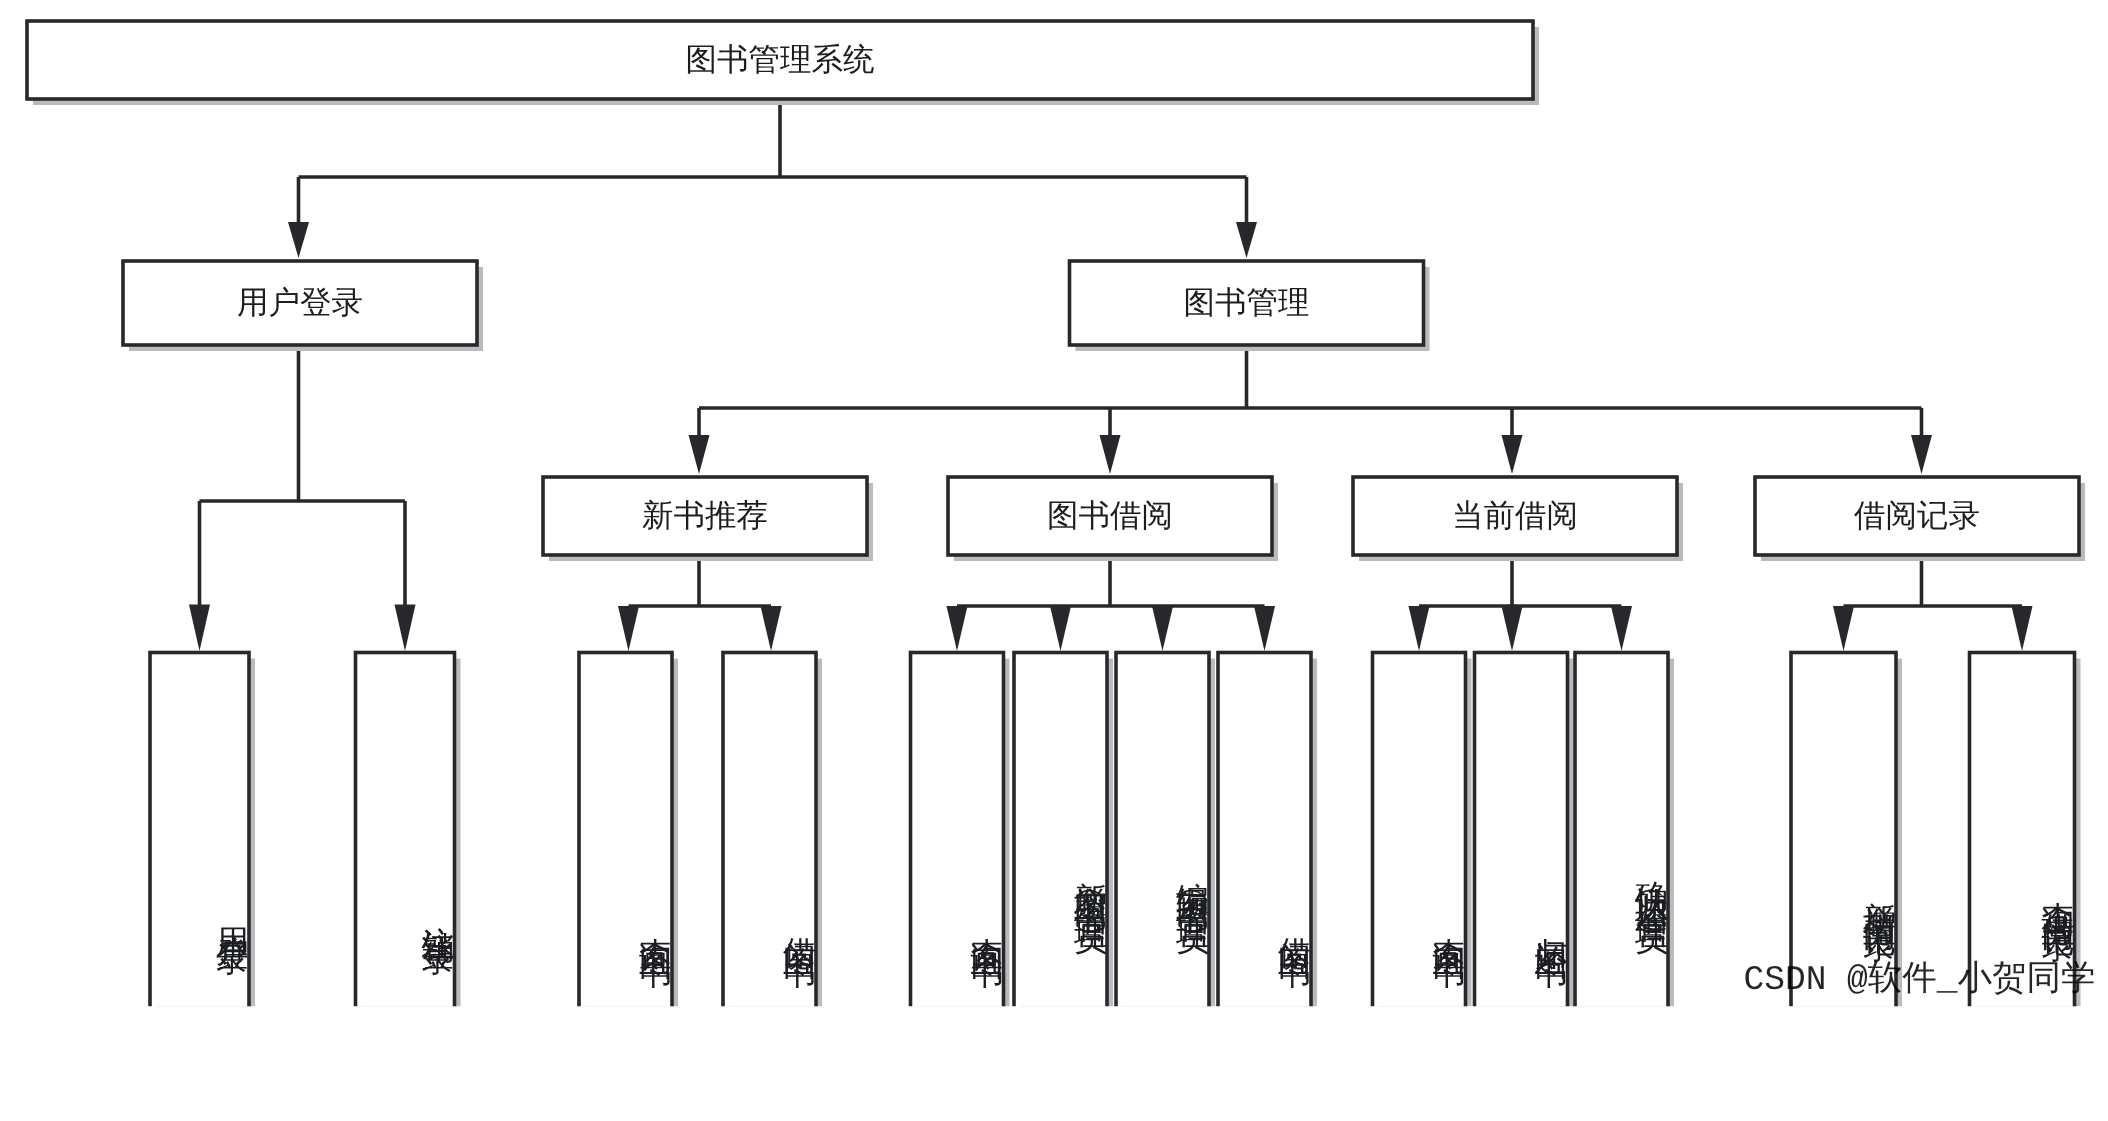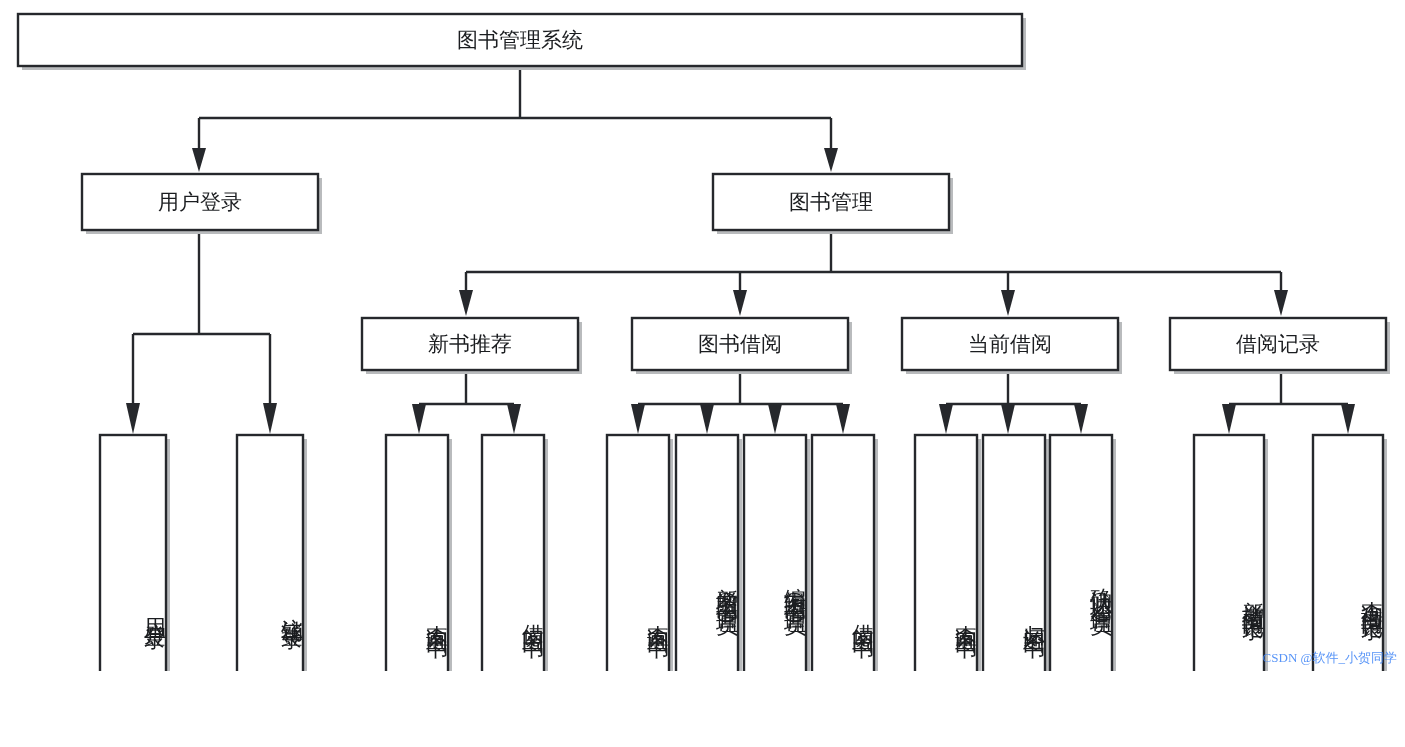--- a/index.html
+++ b/index.html
@@ -61,23 +61,23 @@
     line-height: 1.0;
     letter-spacing: 4px;
     color: #1b1d20;
     white-space: nowrap;
     pointer-events: none;
   }
   .watermark {
     position: absolute;
     right: 8px;
     bottom: 4px;
-    font-family: Liberation Serif, serif;
-    font-size: 13px;
-    color: #3b82f6;
+    font-family: Liberation Mono, monospace;
+    font-size: 23px;
+    color: #000000;
     opacity: 0.85;
     white-space: nowrap;
   }
 </style>
 </head>
 <body>
 
 <div id="diagram-root">
 
   <svg id="tree-svg" viewBox="0 0 1405 747">

